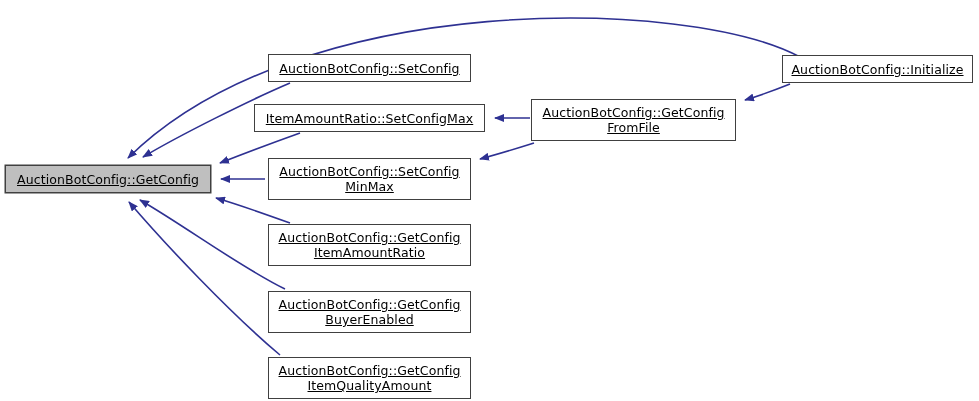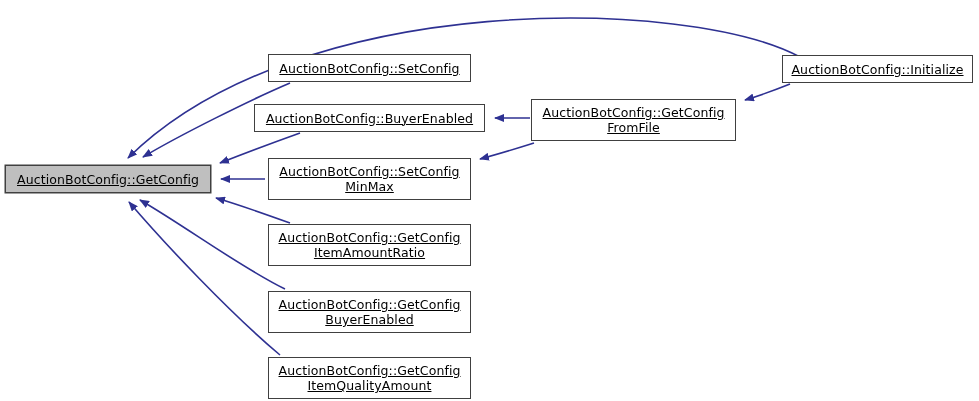--- a/index.html
+++ b/index.html
@@ -78,21 +78,21 @@
       <path d="M 534,143 C 515,149 495,155 480,159"></path>
 
       <path d="M 790,84 C 775,90 755,97 745,100"></path>
     </g>
   </svg>
 
   <div class="node current" style="left: 5px; top: 165px; width: 206px; height: 28px; background: rgb(191, 191, 191); border-color: rgb(64, 64, 64);"><span>AuctionBotConfig::GetConfig</span></div>
 
   <div class="node" style="left: 268px; top: 54px; width: 203px; height: 28px; background: rgb(255, 255, 255); border-color: rgb(64, 64, 64);"><span>AuctionBotConfig::SetConfig</span></div>
 
-  <div class="node" style="left: 254px; top: 104px; width: 231px; height: 28px; background: rgb(255, 255, 255); border-color: rgb(64, 64, 64);"><span>AuctionBotConfig::BuyerEnabled</span></div>
+  <div class="node" style="left: 254px; top: 104px; width: 231px; height: 28px; background: rgb(255, 255, 255); border-color: rgb(64, 64, 64);"><span>ItemAmountRatio::SetConfigMax</span></div>
 
   <div class="node" style="left: 268px; top: 158px; width: 203px; height: 42px; background: rgb(255, 255, 255); border-color: rgb(64, 64, 64);"><span>AuctionBotConfig::SetConfig
 MinMax</span></div>
 
   <div class="node" style="left: 268px; top: 224px; width: 203px; height: 42px; background: rgb(255, 255, 255); border-color: rgb(64, 64, 64);"><span>AuctionBotConfig::GetConfig
 ItemAmountRatio</span></div>
 
   <div class="node" style="left: 268px; top: 291px; width: 203px; height: 42px; background: rgb(255, 255, 255); border-color: rgb(64, 64, 64);"><span>AuctionBotConfig::GetConfig
 BuyerEnabled</span></div>
 

